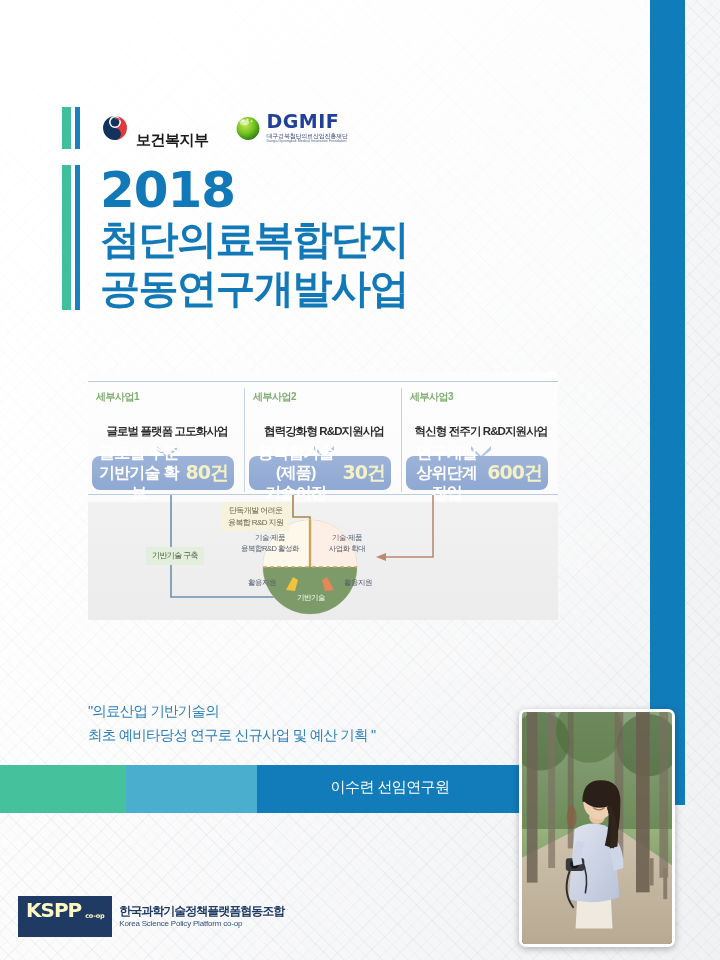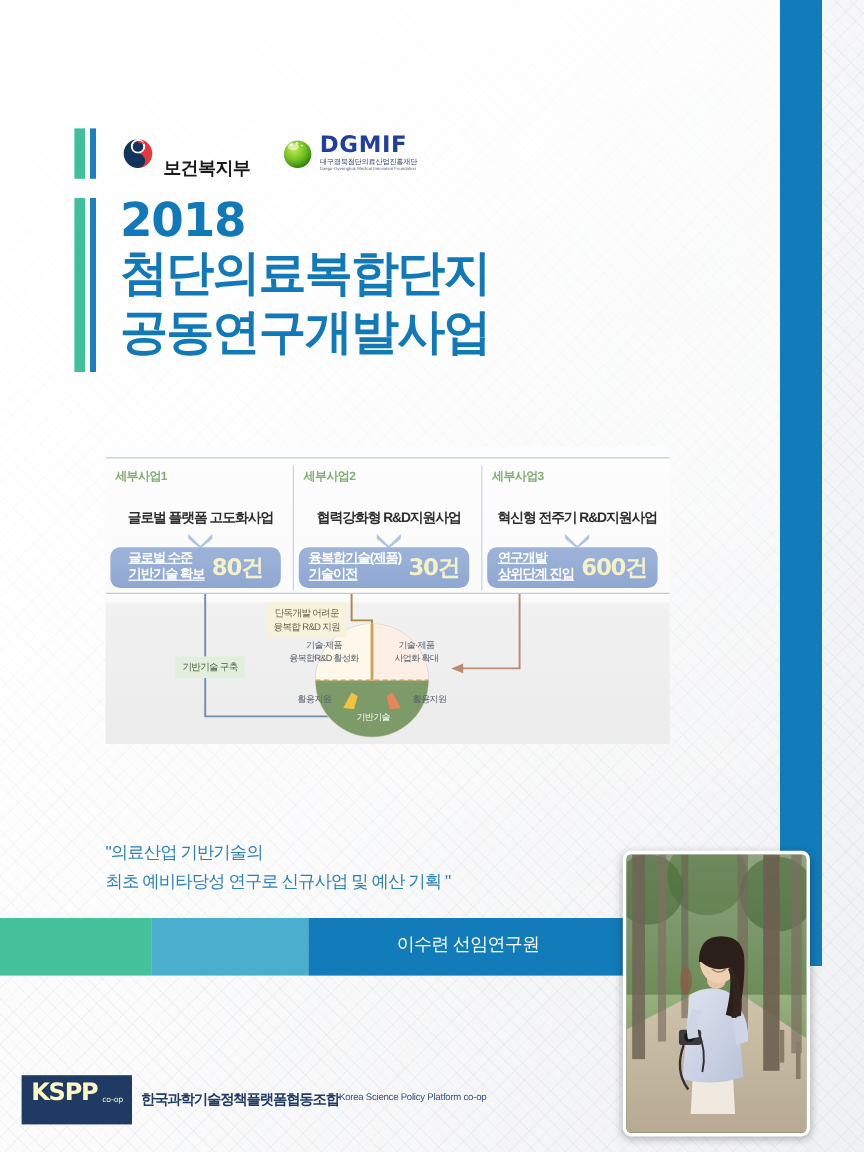--- a/index.html
+++ b/index.html
@@ -57,21 +57,21 @@
     font-family:"DejaVu Sans", sans-serif;
   }
   .dgmif-sub-ko{ font-size:6px; color:#2b3b6b; letter-spacing:-.2px; margin-top:2px; }
   .dgmif-sub-en{ font-size:3.6px; color:#5a6a8d; letter-spacing:0px; margin-top:1px; }
 
   
   .title-block{ position:absolute; left:62px; top:165px; display:flex; z-index:5; }
   .title-accents{ display:flex; height:145px; margin-right:20px; }
   .title-text{ display:flex; flex-direction:column; }
   .t-year{
-    font-size:39px; font-weight:bold; color:#1279b8; line-height:1.0;
+    font-size:50px; font-weight:bold; color:#1279b8; line-height:1.0;
     letter-spacing:-1px; font-family:"DejaVu Sans", sans-serif;
   }
   .t-line{
     font-size:40px; font-weight:bold; color:#1279b8; line-height:1.22;
     letter-spacing:-1.5px;
   }
 
   
   .diagram{
     position:absolute; left:88px; top:372px; width:470px; height:248px; z-index:4;
@@ -94,22 +94,22 @@
   .dg-chev{ text-align:center; margin-top:5px; padding-right:6px; }
   .chev{ display:inline-block; }
 
   .dg-pill{
     position:absolute; left:4px; right:10px; bottom:2px; height:34px;
     background:linear-gradient(180deg,#9db3d9 0%,#8fa8d2 100%);
     border-radius:8px; display:flex; align-items:center; justify-content:center;
     gap:6px; padding:0 6px;
   }
   .pill-label{
-    font-size:11px; color:#ffffff; font-weight:bold; line-height:1.25;
-    letter-spacing:-.8px; text-align:left;text-decoration:underline;
+    font-size:16px; color:#ffffff; font-weight:bold; line-height:1.25;
+    letter-spacing:-.8px; text-align:center;
   }
   .pill-val{
     font-size:19px; color:#f4f1c6; font-weight:bold; letter-spacing:-1px;
     font-family:"DejaVu Sans", sans-serif; white-space:nowrap;
   }
 
   
   .flow{ position:absolute; left:0; top:123px; width:100%; height:125px; }
   .flow-note{
     position:absolute; font-size:8px; line-height:1.45; letter-spacing:-.6px;
@@ -153,24 +153,24 @@
   .footer{ position:absolute; left:18px; top:896px; display:flex; align-items:center; gap:7px; z-index:5; }
   .kspp-box{
     background:#1f3a63; color:#fef9c3; padding:4px 8px 17px 8px;
     display:flex; align-items:flex-end; gap:4px;
   }
   .kspp-word{
     font-size:20px; font-weight:bold; letter-spacing:-1px; line-height:1;
     font-family:"DejaVu Sans", sans-serif;
   }
   .kspp-coop{
-    font-size:6.5px; font-weight:normal; letter-spacing:-.2px; margin-top:7px;
+    font-size:6.5px; font-weight:bold; letter-spacing:-.2px; margin-top:7px;
     font-family:"DejaVu Sans", sans-serif;
   }
-  .kspp-names{ display:flex; line-height:1.15; }
+  .kspp-names{ display:flex; flex-direction:column; line-height:1.15; }
   .kspp-ko{ font-size:12px; font-weight:bold; color:#1f3a63; letter-spacing:-1px; }
   .kspp-en{ font-size:8px; color:#35507a; letter-spacing:-.2px; }
 </style>
 </head>
 <body>
 
 <div class="bg-texture"></div>
 <div class="bg-sheen"></div>
 <div class="right-bar"></div>
 

